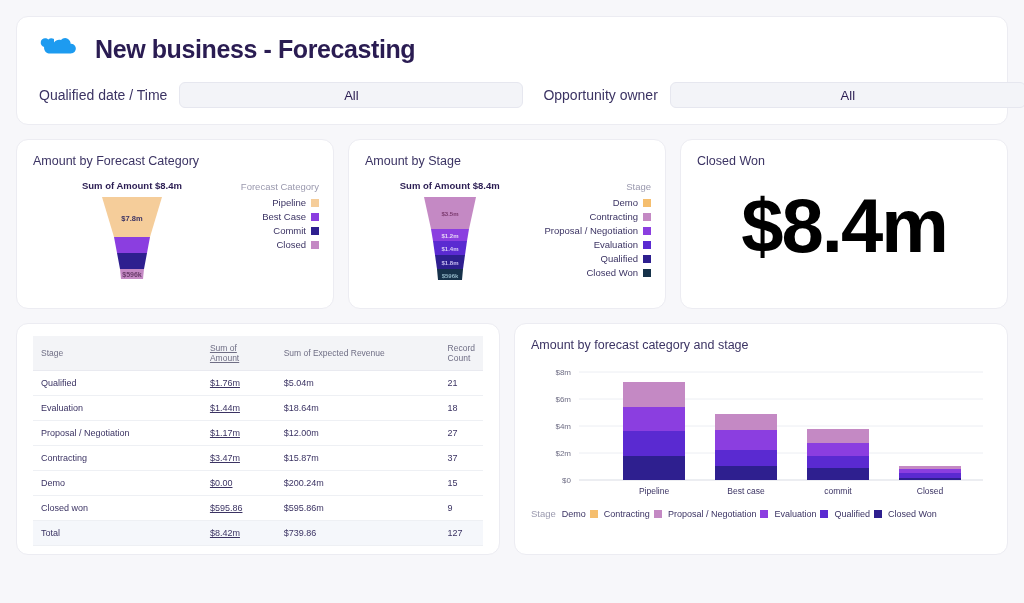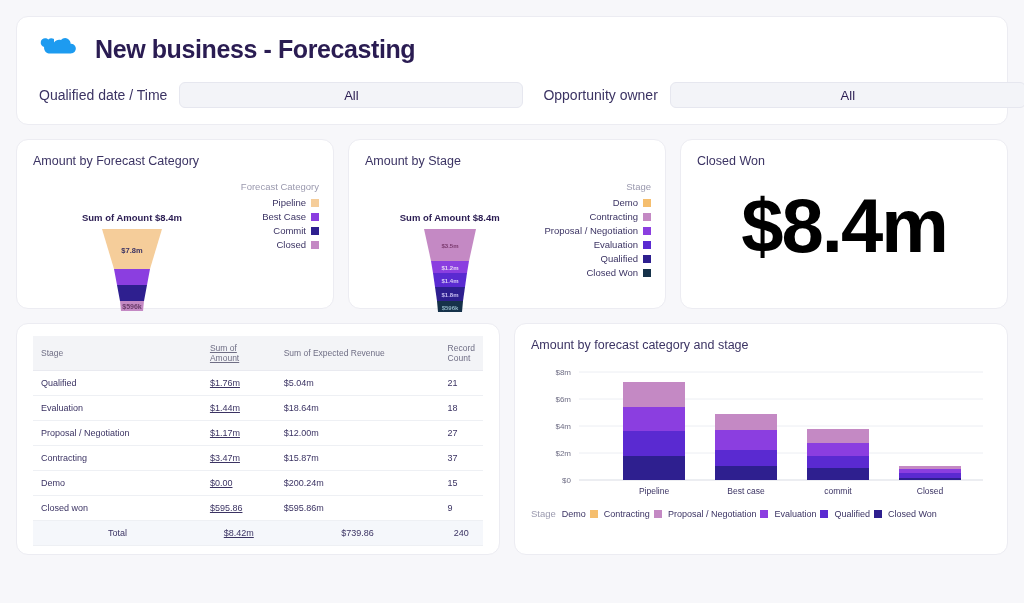--- a/index.html
+++ b/index.html
@@ -38,21 +38,21 @@
   .filter-b { margin-left: 20px; }
   .filter-b .filter-box { width: 356px; margin-left: 12px; }
 
   
   .row2 { display: flex; gap: 14px; }
   .card-title { font-size: 12.5px; color: #3b3363; padding: 14px 16px 0 16px; }
   .funnel-card { width: 318px; height: 170px; position: relative; }
   .kpi-card { flex: 1; height: 170px; position: relative; }
 
   .funnel-wrap { display: flex; padding: 12px 14px 0 14px; gap: 8px; }
-  .funnel-left { flex: 1; display: flex; flex-direction: column; align-items: center; margin-top: 32px; }
+  .funnel-left { flex: 1; display: flex; flex-direction: column; align-items: center; }
   .funnel-head { font-size: 9.5px; font-weight: bold; color: #2a1c52; margin-bottom: 4px; white-space: nowrap; }
   .funnel-svg { display: block; }
   .legend { display: flex; flex-direction: column; align-items: flex-end; gap: 3px; padding-top: 1px; }
   .legend-title { font-size: 9.5px; color: #9a99ae; margin-bottom: 2px; }
   .legend-row { display: flex; align-items: center; gap: 5px; font-size: 9.5px; color: #3b3363; white-space: nowrap; }
   .swatch { width: 8px; height: 8px; flex: 0 0 auto; }
 
   .kpi-value {
     position: absolute; left: 0; right: 0; top: 42px;
     text-align: center;
@@ -68,21 +68,21 @@
   table { border-collapse: collapse; width: calc(100% - 32px); margin: 12px 16px 0 16px; }
   th {
     background: #f3f4f7; color: #6f6e85; font-weight: normal;
     font-size: 8.5px; text-align: left; padding: 7px 8px;
     border-bottom: 1px solid #e9eaf0;
   }
   td {
     font-size: 9px; color: #3b3363; padding: 7px 8px;
     border-bottom: 1px solid #eef0f4;
   }
-  tr.total td { background: #f5f7fb; text-align: center; }
+  tr.total td { background: #f5f7fb; }
   th.c0, td.c0 { width: 170px; }
   th.c1, td.c1 { width: 74px; text-decoration: underline; }
   th.c2, td.c2 { width: 165px; }
 
   .bar-area { padding: 10px 16px 0 16px; }
   .bar-legend { display: flex; align-items: center; gap: 6px; padding: 2px 16px 0 16px; flex-wrap: wrap; }
   .bar-legend .legend-title { margin: 0; }
   .bl-item { display: flex; align-items: center; gap: 4px; font-size: 9px; color: #3b3363; white-space: nowrap; }
 </style>
 </head>
@@ -247,21 +247,21 @@
             <tr>
               <td class="c0">Closed won</td>
               <td class="c1">$595.86</td>
               <td class="c2">$595.86m</td>
               <td>9</td>
             </tr>
             <tr class="total">
               <td class="c0">Total</td>
               <td class="c1">$8.42m</td>
               <td class="c2">$739.86</td>
-              <td>240</td>
+              <td>127</td>
             </tr>
           </tbody>
       </table>
     </div>
 
     <div class="card bar-card">
       <div class="card-title">Amount by forecast category and stage</div>
       <div class="bar-area">
         <svg width="452" height="140" viewBox="0 0 452 140">
           <g>

